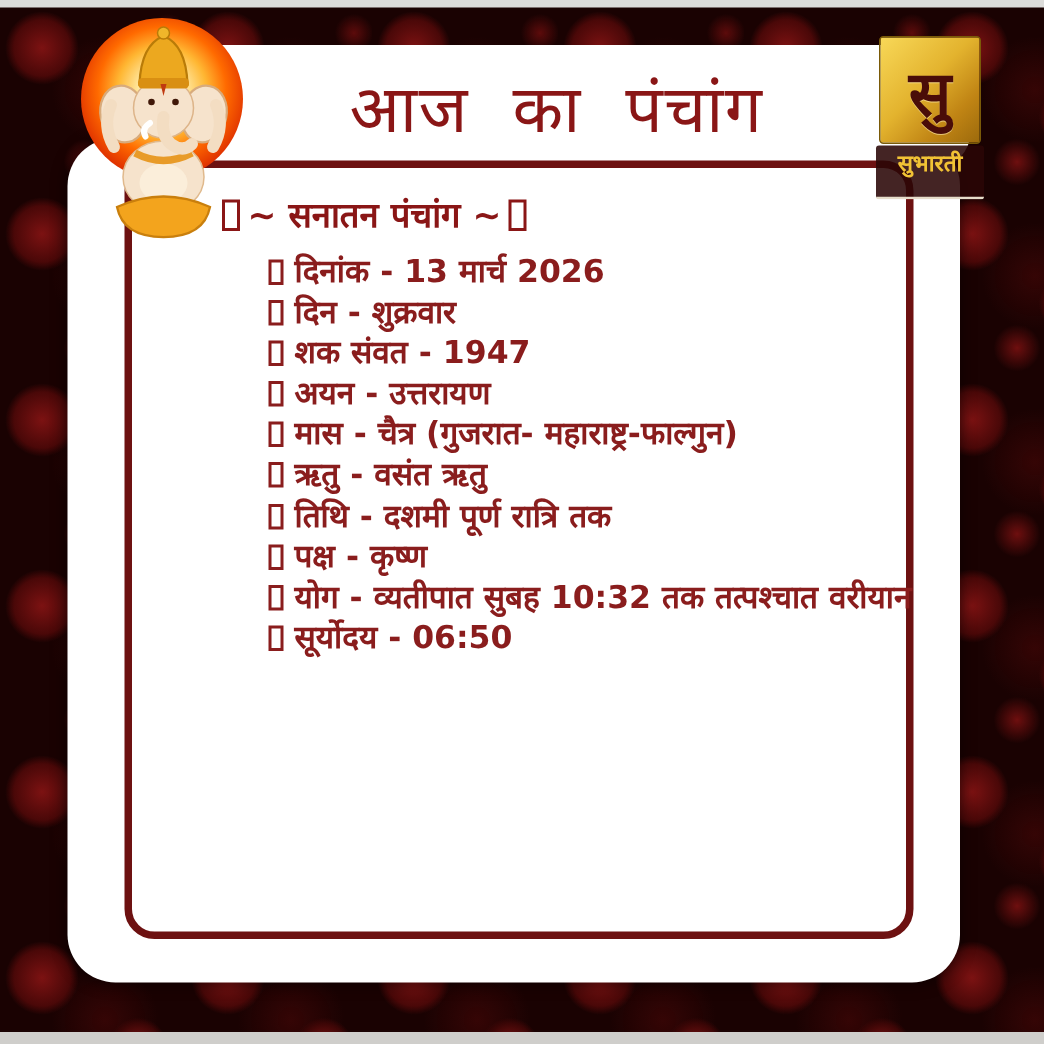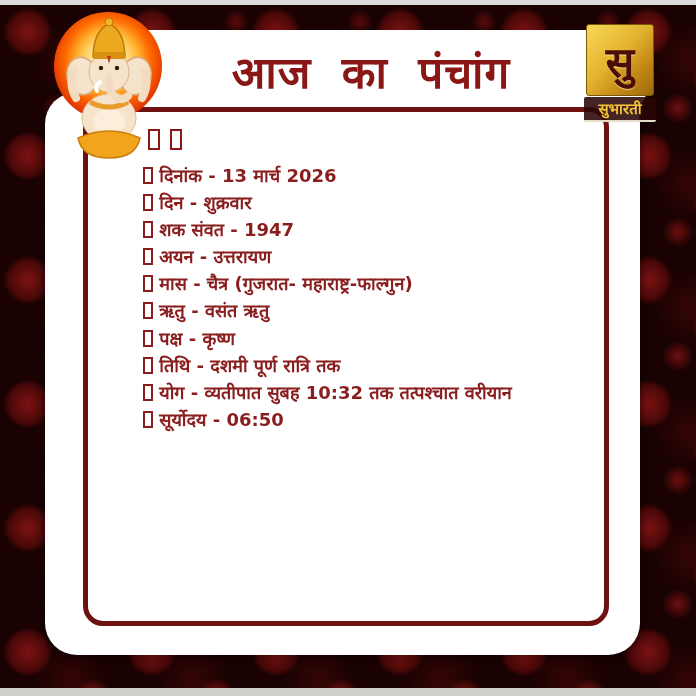--- a/index.html
+++ b/index.html
@@ -22,89 +22,90 @@
     position:absolute;left:45px;top:92px;width:595px;height:563px;
     background:#ffffff;border-radius:32px;z-index:1;
     box-shadow:0 0 10px rgba(0,0,0,.55);
   }
   .header-bar{
     position:absolute;left:95px;top:30px;width:552px;height:82px;
     background:#ffffff;border-radius:24px;z-index:2;
     display:flex;align-items:center;justify-content:center;
   }
   .page-title{
-    margin:0;font-size:44px;font-weight:bold;color:#8a1616;
+    margin:0;font-size:44px;font-weight:normal;color:#8a1616;
     word-spacing:14px;letter-spacing:1px;white-space:nowrap;
   }
   .inner-box{
     position:absolute;left:83px;top:107px;width:526px;height:519px;
     box-sizing:border-box;border:5px solid #6d1111;border-radius:20px;
     z-index:3;background:transparent;
   }
   .content{
     position:absolute;left:143px;top:126px;width:462px;z-index:4;
     color:#8a1d1d;font-weight:bold;
   }
   .heading{
     font-size:23px;font-weight:bold;color:#8a1616;white-space:nowrap;
     margin-bottom:10px;
   }
   .heading .tofu{width:12px;height:21px;border-width:2.5px;margin:0 5px;vertical-align:-3px;}
   .list .row{
-    font-size:18px;line-height:27.1px;height:27.1px;white-space:nowrap;
+    font-size:21px;line-height:27.1px;height:27.1px;white-space:nowrap;
     color:#8a1d1d;
+    margin-left:36px;
   }
   .tofu{
     display:inline-block;width:9px;height:16px;border:2px solid currentColor;
     vertical-align:-2px;box-sizing:border-box;border-width:2px;
   }
   .list .tofu{width:10px;height:17px;}
   .ganesha{position:absolute;left:38px;top:6px;width:142px;height:158px;z-index:6;}
   .logo{position:absolute;left:584px;top:24px;width:72px;z-index:7;text-align:center;}
   .logo-square{
     width:68px;height:72px;margin:0 auto;box-sizing:border-box;
     background:linear-gradient(135deg,#f8d858 0%,#e3b32e 45%,#c08414 75%,#9c6a0c 100%);
     border:1px solid #7a5a08;border-radius:3px;
     display:flex;align-items:center;justify-content:center;
     font-size:42px;font-weight:bold;color:#4a0d08;
     text-shadow:0 1px 0 rgba(255,240,180,.6);
   }
   .logo-name{
     margin-top:1px;background:rgba(42,6,6,.88);color:#f2c335;
-    font-size:15px;font-weight:bold;padding:1px 2px 2px;
+    font-size:15px;font-weight:bold;padding:1px 2px 13px;
     border-bottom:2px solid #e6ddca;border-radius:2px;white-space:nowrap;
   }
 </style>
 </head>
 <body>
 
 <div class="canvas">
 
   <div class="edge-strip top"></div>
   <div class="edge-strip bottom"></div>
 
   <div class="main-card"></div>
 
   <div class="header-bar">
     <h1 class="page-title">आज का पंचांग</h1>
   </div>
 
   <div class="inner-box"></div>
 
   <div class="content">
-    <div class="heading"><span class="tofu"></span><span class="tofu"></span></div>
+    <div class="heading"><span class="tofu"></span><span>~ सनातन पंचांग ~</span><span class="tofu"></span></div>
     <div class="list">
         <div class="row"><span class="tofu"></span> दिनांक - 13 मार्च 2026</div>
         <div class="row"><span class="tofu"></span> दिन - शुक्रवार</div>
         <div class="row"><span class="tofu"></span> शक संवत - 1947</div>
         <div class="row"><span class="tofu"></span> अयन - उत्तरायण</div>
         <div class="row"><span class="tofu"></span> मास - चैत्र (गुजरात- महाराष्ट्र-फाल्गुन)</div>
         <div class="row"><span class="tofu"></span> ऋतु - वसंत ऋतु</div>
+        <div class="row"><span class="tofu"></span> तिथि - दशमी पूर्ण रात्रि तक</div>
         <div class="row"><span class="tofu"></span> पक्ष - कृष्ण</div>
-        <div class="row"><span class="tofu"></span> तिथि - दशमी पूर्ण रात्रि तक</div>
         <div class="row"><span class="tofu"></span> योग - व्यतीपात सुबह 10:32 तक तत्पश्चात वरीयान</div>
         <div class="row"><span class="tofu"></span> सूर्योदय - 06:50</div>
       </div>
   </div>
 
   <div class="ganesha">
     <svg viewBox="0 0 142 158" width="142" height="158">
       <defs>
         <radialGradient id="halo" cx="50%" cy="45%" r="55%">
           <stop offset="0%" stop-color="#fffdf0"></stop>

